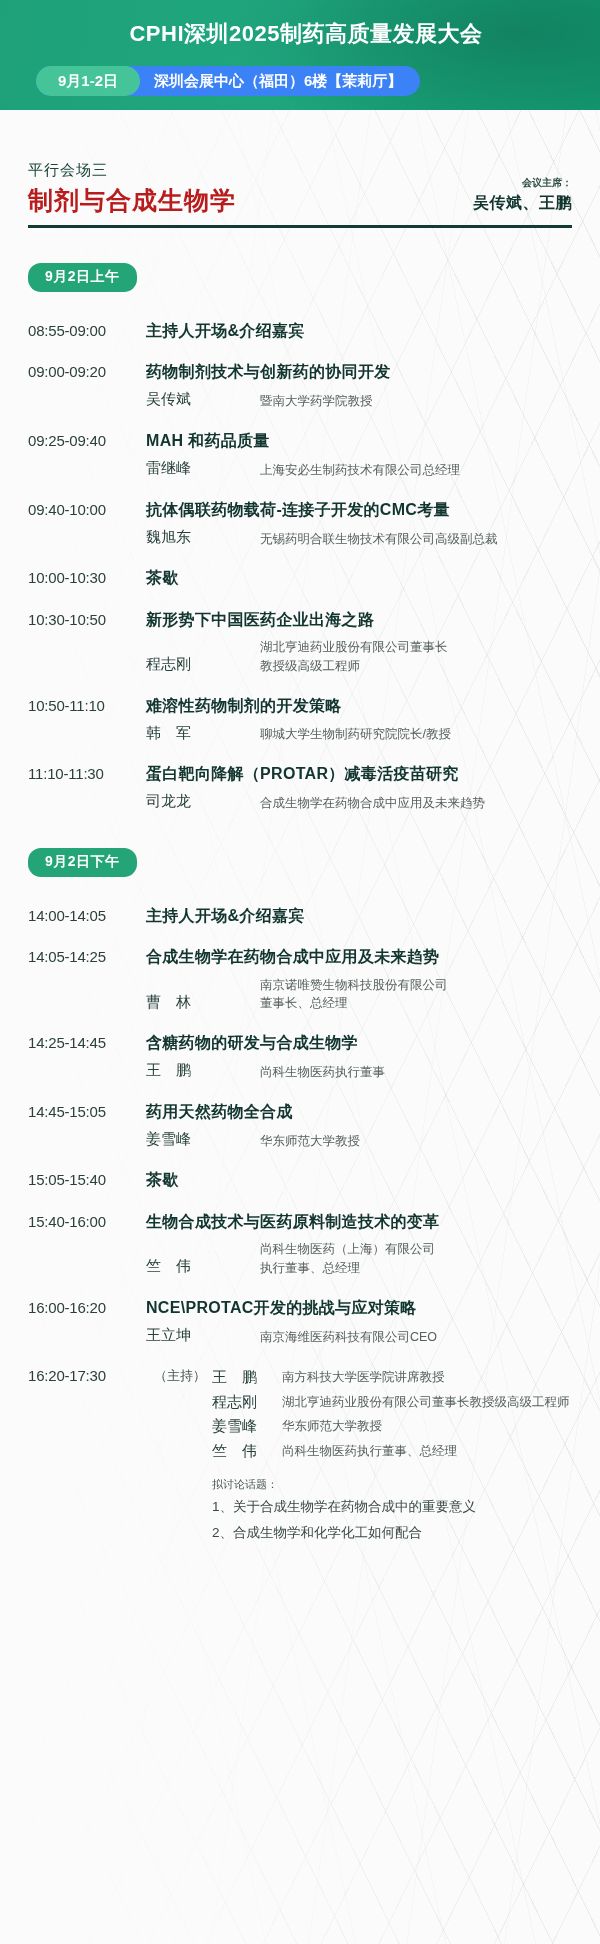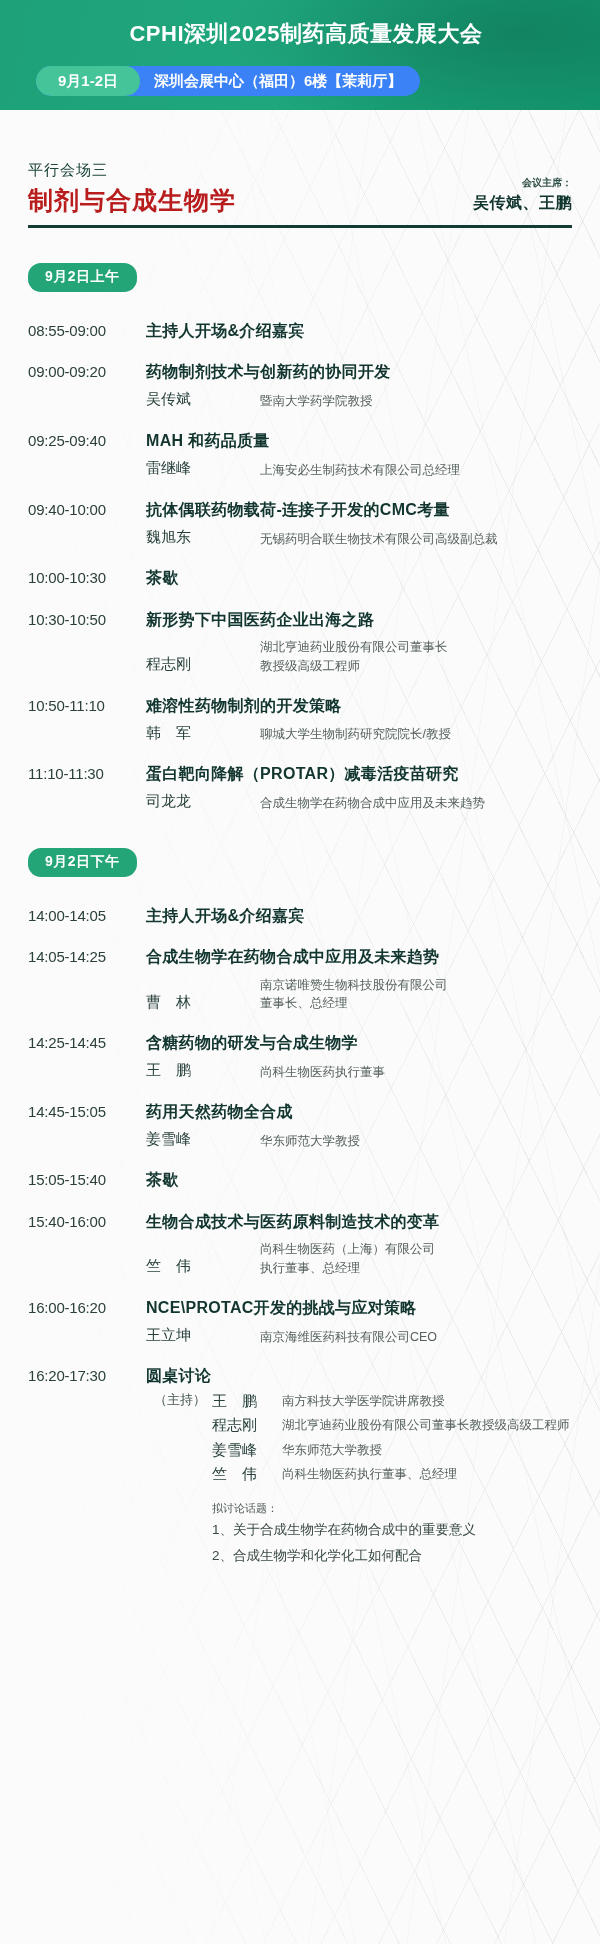--- a/index.html
+++ b/index.html
@@ -341,21 +341,20 @@
               <div class="topic">NCE\PROTAC开发的挑战与应对策略</div>
               <div class="speaker">
                 <div class="sp-name">王立坤</div>
                 <div class="sp-affil">南京海维医药科技有限公司CEO</div>
               </div>
             </div>
           </div>
           <div class="row">
             <div class="time">16:20-17:30</div>
             <div class="rowbody">
-              <div class="topic">圆桌讨论</div>
               <div class="rt-speaker">
                 <div class="rt-role">（主持）</div>
                 <div class="rt-name">王　鹏</div>
                 <div class="rt-affil">南方科技大学医学院讲席教授</div>
               </div>
               <div class="rt-speaker">
                 <div class="rt-role"></div>
                 <div class="rt-name">程志刚</div>
                 <div class="rt-affil">湖北亨迪药业股份有限公司董事长<span class="line2">教授级高级工程师</span></div>
               </div>

